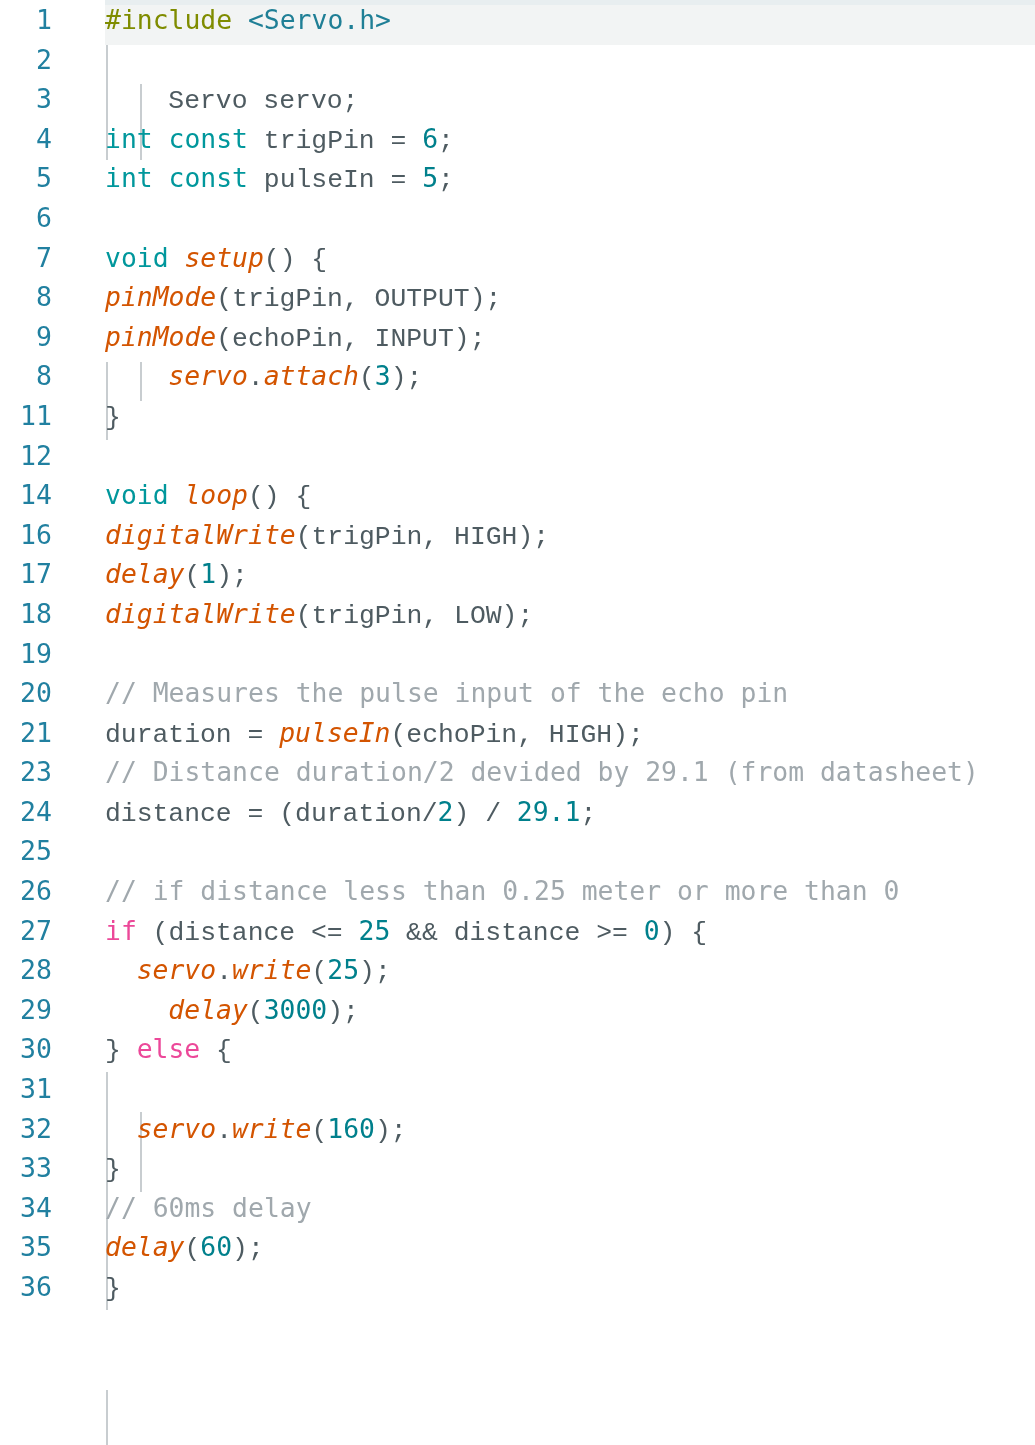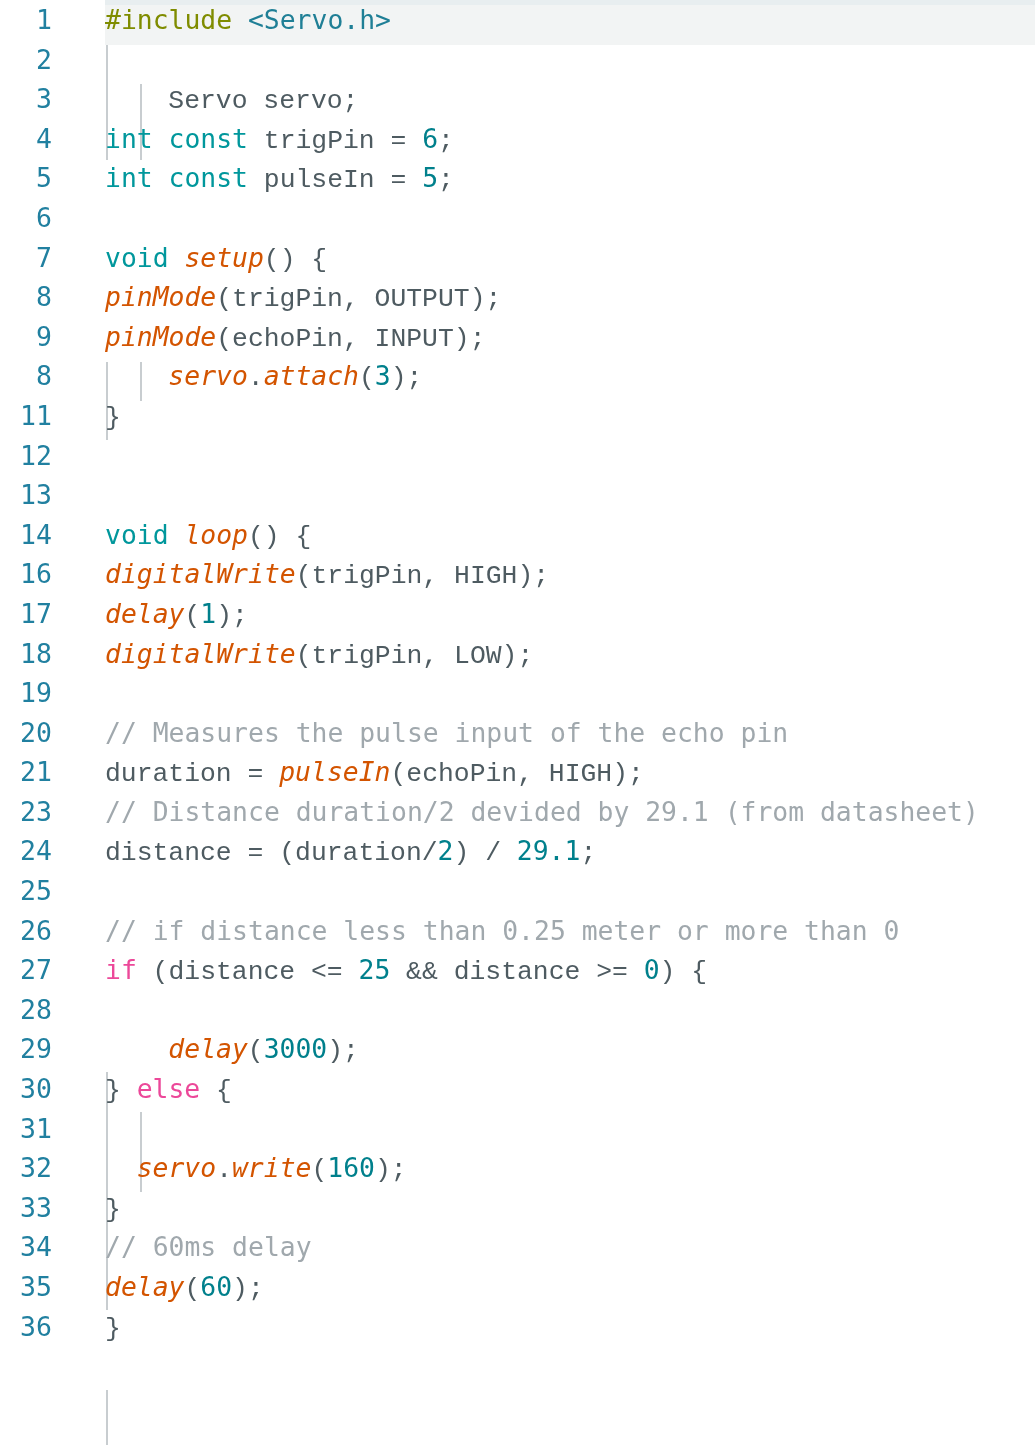--- a/index.html
+++ b/index.html
@@ -115,34 +115,33 @@
       <div class="row"><span class="lineno">3</span><span class="code"><span class="tok-plain">    Servo servo;</span></span></div>
       <div class="row"><span class="lineno">4</span><span class="code"><span class="tok-type">int</span><span class="tok-plain"> </span><span class="tok-type">const</span><span class="tok-plain"> trigPin = </span><span class="tok-num">6</span><span class="tok-plain">;</span></span></div>
       <div class="row"><span class="lineno">5</span><span class="code"><span class="tok-type">int</span><span class="tok-plain"> </span><span class="tok-type">const</span><span class="tok-plain"> pulseIn = </span><span class="tok-num">5</span><span class="tok-plain">;</span></span></div>
       <div class="row"><span class="lineno">6</span><span class="code"></span></div>
       <div class="row"><span class="lineno">7</span><span class="code"><span class="tok-type">void</span><span class="tok-plain"> </span><span class="tok-fn">setup</span><span class="tok-plain">() {</span></span></div>
       <div class="row"><span class="lineno">8</span><span class="code"><span class="tok-fn">pinMode</span><span class="tok-plain">(trigPin, OUTPUT);</span></span></div>
       <div class="row"><span class="lineno">9</span><span class="code"><span class="tok-fn">pinMode</span><span class="tok-plain">(echoPin, INPUT);</span></span></div>
       <div class="row"><span class="lineno">8</span><span class="code"><span class="tok-plain">    </span><span class="tok-fn">servo</span><span class="tok-plain">.</span><span class="tok-fn">attach</span><span class="tok-plain">(</span><span class="tok-num">3</span><span class="tok-plain">);</span></span></div>
       <div class="row"><span class="lineno">11</span><span class="code"><span class="tok-plain">}</span></span></div>
       <div class="row"><span class="lineno">12</span><span class="code"></span></div>
-      <div class="row"><span class="lineno">13</span><span class="code"></span></div>
       <div class="row"><span class="lineno">14</span><span class="code"><span class="tok-type">void</span><span class="tok-plain"> </span><span class="tok-fn">loop</span><span class="tok-plain">() {</span></span></div>
       <div class="row"><span class="lineno">16</span><span class="code"><span class="tok-fn">digitalWrite</span><span class="tok-plain">(trigPin, HIGH);</span></span></div>
       <div class="row"><span class="lineno">17</span><span class="code"><span class="tok-fn">delay</span><span class="tok-plain">(</span><span class="tok-num">1</span><span class="tok-plain">);</span></span></div>
       <div class="row"><span class="lineno">18</span><span class="code"><span class="tok-fn">digitalWrite</span><span class="tok-plain">(trigPin, LOW);</span></span></div>
       <div class="row"><span class="lineno">19</span><span class="code"></span></div>
       <div class="row"><span class="lineno">20</span><span class="code"><span class="tok-comment">// Measures the pulse input of the echo pin</span></span></div>
       <div class="row"><span class="lineno">21</span><span class="code"><span class="tok-plain">duration = </span><span class="tok-fn">pulseIn</span><span class="tok-plain">(echoPin, HIGH);</span></span></div>
       <div class="row"><span class="lineno">23</span><span class="code"><span class="tok-comment">// Distance duration/2 devided by 29.1 (from datasheet)</span></span></div>
       <div class="row"><span class="lineno">24</span><span class="code"><span class="tok-plain">distance = (duration/</span><span class="tok-num">2</span><span class="tok-plain">) / </span><span class="tok-num">29.1</span><span class="tok-plain">;</span></span></div>
       <div class="row"><span class="lineno">25</span><span class="code"></span></div>
       <div class="row"><span class="lineno">26</span><span class="code"><span class="tok-comment">// if distance less than 0.25 meter or more than 0</span></span></div>
       <div class="row"><span class="lineno">27</span><span class="code"><span class="tok-kw">if</span><span class="tok-plain"> (distance &lt;= </span><span class="tok-num">25</span><span class="tok-plain"> &amp;&amp; distance &gt;= </span><span class="tok-num">0</span><span class="tok-plain">) {</span></span></div>
-      <div class="row"><span class="lineno">28</span></div>
+      <div class="row"><span class="lineno">28</span><span class="code"><span class="tok-plain">  </span><span class="tok-fn">servo</span><span class="tok-plain">.</span><span class="tok-fn">write</span><span class="tok-plain">(</span><span class="tok-num">25</span><span class="tok-plain">);</span></span></div>
       <div class="row"><span class="lineno">29</span><span class="code"><span class="tok-plain">    </span><span class="tok-fn">delay</span><span class="tok-plain">(</span><span class="tok-num">3000</span><span class="tok-plain">);</span></span></div>
       <div class="row"><span class="lineno">30</span><span class="code"><span class="tok-plain">} </span><span class="tok-kw">else</span><span class="tok-plain"> {</span></span></div>
       <div class="row"><span class="lineno">31</span><span class="code"></span></div>
       <div class="row"><span class="lineno">32</span><span class="code"><span class="tok-plain">  </span><span class="tok-fn">servo</span><span class="tok-plain">.</span><span class="tok-fn">write</span><span class="tok-plain">(</span><span class="tok-num">160</span><span class="tok-plain">);</span></span></div>
       <div class="row"><span class="lineno">33</span><span class="code"><span class="tok-plain">}</span></span></div>
       <div class="row"><span class="lineno">34</span><span class="code"><span class="tok-comment">// 60ms delay</span></span></div>
       <div class="row"><span class="lineno">35</span><span class="code"><span class="tok-fn">delay</span><span class="tok-plain">(</span><span class="tok-num">60</span><span class="tok-plain">);</span></span></div>
       <div class="row"><span class="lineno">36</span><span class="code"><span class="tok-plain">}</span></span></div>
     </div>
 

